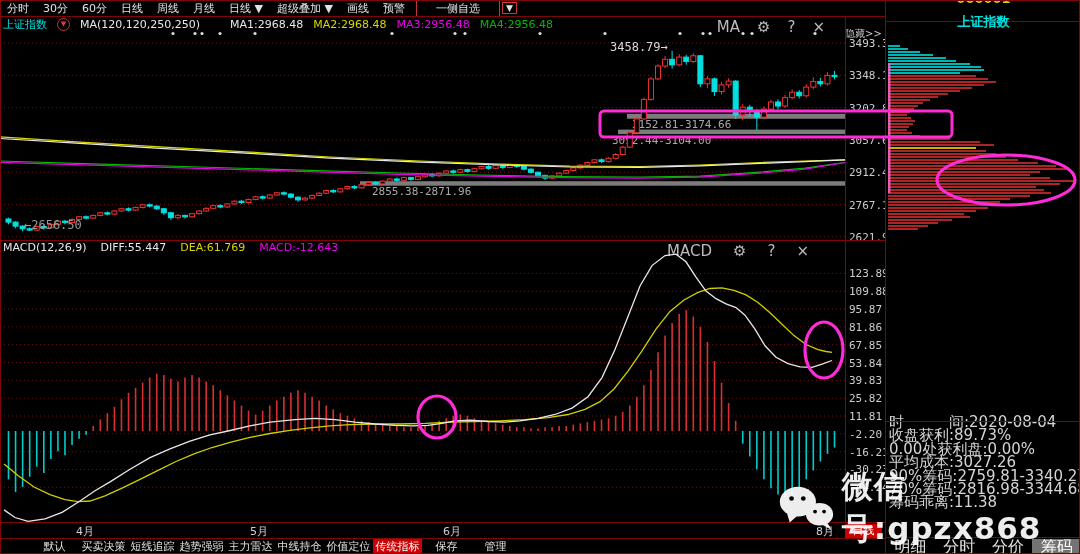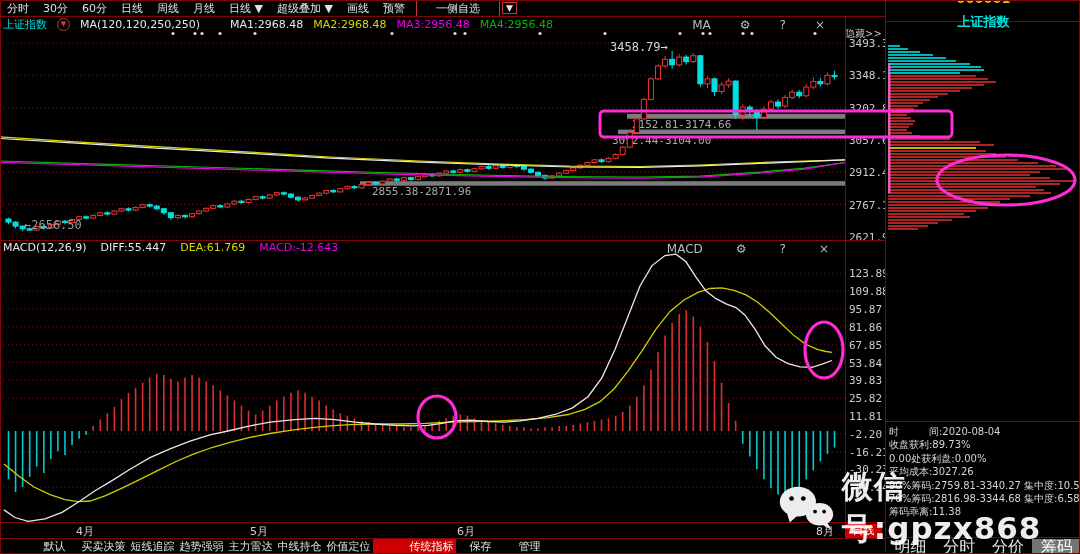--- a/index.html
+++ b/index.html
@@ -13,38 +13,38 @@
   #toolbar .titem{padding:0 7px;white-space:nowrap;cursor:default;}
   #boxed-item{border:1px solid #c33;padding:0 19px;margin-left:4px;}
   #boxed-caret{border:1px solid #c33;padding:0 3px;margin-left:2px;font-size:9px;color:#e2e2e2;}
   #hide-btn{position:absolute;left:845px;top:1px;font-size:10px;color:#c8c8c8;margin-top:26px;}
   
   #ma-bar{left:0;top:16px;width:885px;height:14px;display:flex;align-items:center;font-size:11px;border-top:1px solid #7e0606;}
   #ma-bar span{margin-right:10px;white-space:nowrap;}
   .c-cyan{color:#00e0e0}.c-white{color:#e8e8e8}.c-yellow{color:#d8d800}.c-magenta{color:#e800e8}.c-green{color:#00bb00}
   #symbol-caret{display:inline-block;width:11px;height:11px;border:1px solid #c33;border-radius:50%;
      font-size:7px;line-height:11px;text-align:center;color:#e33;margin-right:6px;}
-  .panel-icons{position:absolute;right:240px;top:0;font-size:12px;color:#bbb;display:flex;gap:19px;align-items:flex-end;}
+  .panel-icons{position:absolute;right:240px;top:0;font-size:15px;color:#bbb;display:flex;gap:7px;align-items:flex-end;}
   
   #macd-bar{left:0;top:240px;width:885px;height:13px;display:flex;align-items:center;font-size:11px;border-top:1px solid #7e0606;}
   #macd-bar span{margin-right:14px;white-space:nowrap;}
   
   #timeline{left:0;top:522px;width:885px;height:16px;font-size:11px;color:#d0d0d0;border-top:1px solid #7e0606;}
   #period-tab{position:absolute;left:845px;top:524px;width:37px;height:14px;background:#cc0000;color:#fff;
      font-size:11px;text-align:center;line-height:14px;z-index:5;}
   #bottom-tabs{left:0;top:538px;width:885px;height:16px;display:flex;align-items:center;
      border-top:1px solid #7e0606;font-size:11px;color:#e0e0e0;padding-left:30px;box-sizing:border-box;}
   #bottom-tabs .btab{width:49px;text-align:center;white-space:nowrap;}
-  #bottom-tabs .btab.active{background:#cc0000;color:#fff;padding-left:34px;}
+  #bottom-tabs .btab.active{background:#cc0000;color:#fff;}
   
   #right-panel{left:885px;top:0;width:195px;height:554px;border-left:1px solid #7e0606;}
   #rp-header{position:absolute;left:0;top:0;width:100%;height:21px;border-bottom:1px solid #7e0606;
      display:flex;justify-content:center;align-items:center;gap:7px;font-size:13px;font-weight:bold;flex-direction:column;}
   #rp-code{color:#d8d800;} #rp-name{color:#00e0e0;}
-  #rp-stats{position:absolute;left:3px;top:425px;width:190px;font-size:10px;color:#d5d5d5;}
+  #rp-stats{position:absolute;left:3px;top:416px;width:190px;font-size:15px;color:#d5d5d5;}
   #rp-stats .srow{height:13.4px;line-height:13.4px;white-space:pre;position:relative;}
   #profit-bar{position:absolute;left:82px;top:2px;height:9px;display:flex;}
   #profit-bar .pb-red{background:#cc1111;} #profit-bar .pb-cyan{background:#00cccc;}
   #rp-divider{left:885px;top:421px;width:195px;height:1px;}
   #rp-tabs{position:absolute;left:0;top:537px;width:100%;height:17px;display:flex;border-top:1px solid #7e0606;
      font-size:16px;color:#e0e0e0;align-items:center;}
   #rp-tabs .rtab{flex:1;text-align:center;height:15px;line-height:15px;}
   #rp-tabs .rtab.active{background:#737373;color:#fff;text-align:center;}
   
   .month{position:absolute;top:524px;font-size:11px;color:#d0d0d0;}
@@ -373,21 +373,21 @@
     <text x="610" y="21" fill="#d8d8d8" font-size="12" font-family="DejaVu Sans Mono, monospace">3458.79→</text>
     <text x="24" y="199" fill="#9a9a9a" font-size="12" font-family="DejaVu Sans Mono, monospace">←2656.50</text>
     <line x1="845.5" y1="0" x2="845.5" y2="210" stroke="#7e0606" stroke-width="1"></line>
   </svg>
 
 <div id="macd-bar" class="abs">
   <span class="c-white" style="margin-left:3px">MACD(12,26,9)</span>
   <span class="c-white">DIFF:55.447</span>
   <span class="c-yellow">DEA:61.769</span>
   <span class="c-magenta">MACD:-12.643</span>
-  <span class="panel-icons" style="right:28px;top:1px;position:absolute;">
+  <span class="panel-icons" style="right:48px;top:1px;position:absolute;">
     <span>MACD</span>
     <span>⚙</span>
     <span>?</span>
     <span>×</span>
   </span>
 </div>
 
 <svg id="macd-chart" class="abs" style="left:0;top:253px;" width="885" height="269">
     <line x1="0" y1="20.41192000000001" x2="845" y2="20.41192000000001" stroke="#6e1414" stroke-width="1" stroke-dasharray="1 3"></line>
     <text x="849" y="24.41192000000001" fill="#cccccc" font-size="11" font-family="DejaVu Sans Mono, monospace">123.89</text>
@@ -660,15 +660,15 @@
     <ellipse cx="46" cy="33" rx="15" ry="12.5" fill="#fff"></ellipse>
     <polygon points="55,43 59,50 48,44" fill="#fff"></polygon>
     <circle cx="41" cy="30" r="2.1" fill="#000"></circle>
     <circle cx="51" cy="30" r="2.1" fill="#000"></circle>
   </svg>
   <span id="wm-text">微信号:gpzx868</span>
 </div>
 
 <span class="month" style="left: 76px;">4月</span>
 <span class="month" style="left: 250px;">5月</span>
-<span class="month" style="left: 443px; margin-left: 14px;">6月</span>
+<span class="month" style="left: 443px;">6月</span>
 <span class="month" style="left: 607px; margin-top: 45px;">7月</span>
 <span class="month" style="left: 816px;">8月</span>
 
 </body></html>

